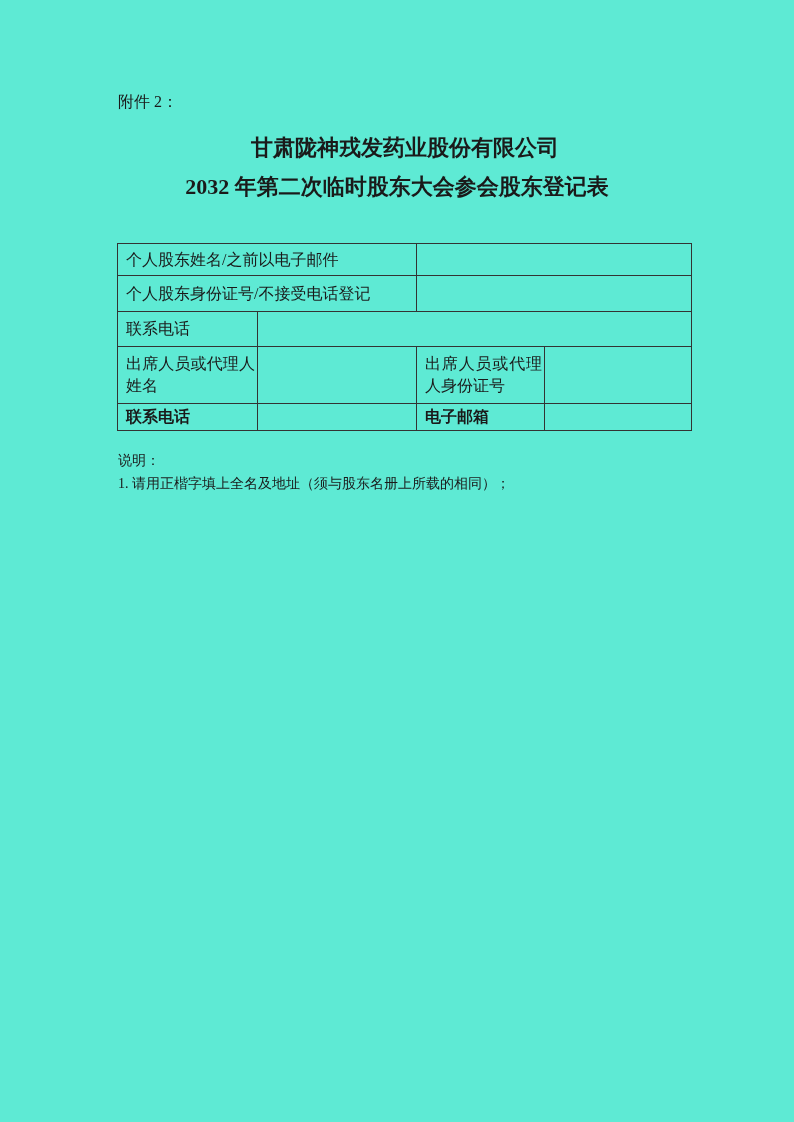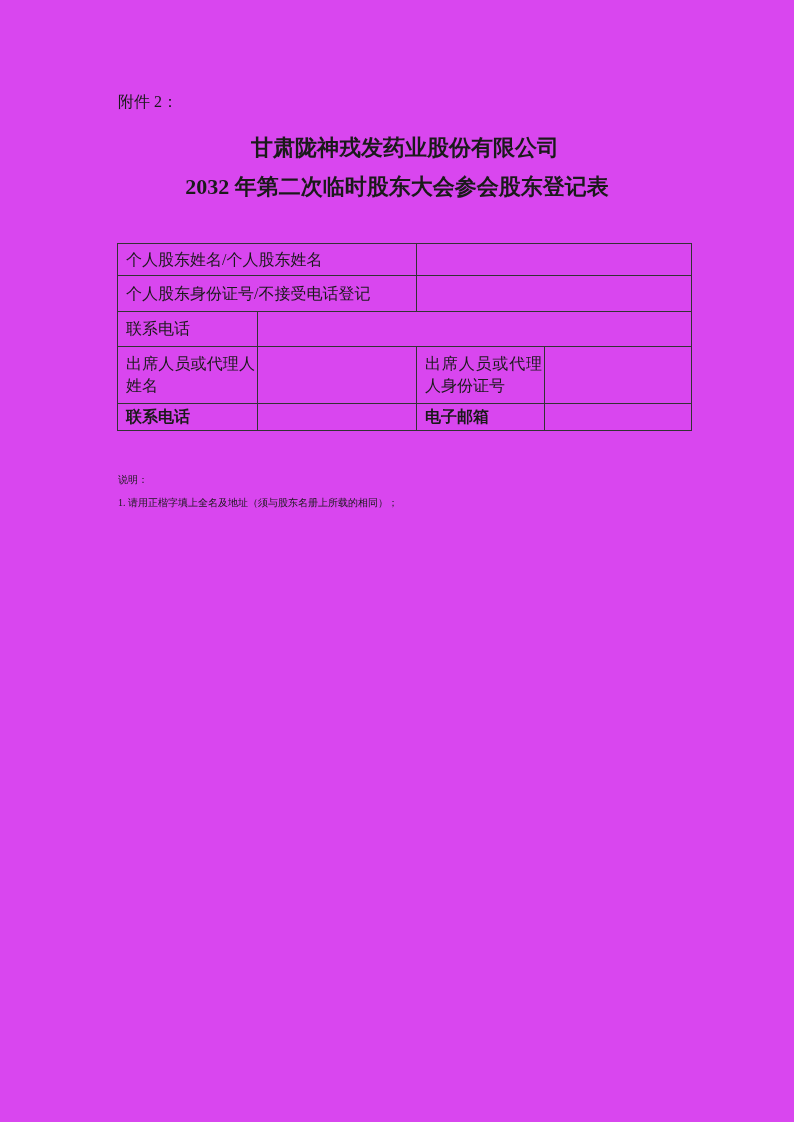--- a/index.html
+++ b/index.html
@@ -5,21 +5,21 @@
   * { margin: 0; padding: 0; box-sizing: border-box; }
   html, body { background: #ffffff; }
   body {
     font-family: "Liberation Serif", "DejaVu Serif", serif;
     color: #1a1a1a;
   }
   .page {
     position: relative;
     width: 794px;
     height: 1122px;
-    background: #d946ef;
+    background: #5eead4;
     overflow: hidden;
   }
   .attachment {
     position: absolute;
     left: 118px;
     top: 92px;
     font-size: 16px;
     line-height: 20px;
   }
   .title1 {
@@ -73,23 +73,23 @@
   }
   td.wrap-r {
     padding-right: 6px;
     line-height: 29px;
     text-align: justify;
     text-justify: inter-character;
   }
   .notes {
     position: absolute;
     left: 118px;
-    top: 468px;
+    top: 449px;
     width: 620px;
-    font-size: 10px;
+    font-size: 14px;
     line-height: 23px;
   }
   .notes .note-item {
     white-space: pre-line;
   }
 </style>
 </head>
 <body>
 
 <div class="page">
@@ -102,21 +102,21 @@
 
   <table class="reg-table">
     <colgroup>
       <col style="width:140px">
       <col style="width:159px">
       <col style="width:128px">
       <col style="width:147px">
     </colgroup>
     <tbody>
       <tr class="r1">
-        <td colspan="2">个人股东姓名/个人股东姓名</td>
+        <td colspan="2">个人股东姓名/之前以电子邮件</td>
         <td colspan="2"></td>
       </tr>
       <tr class="r2">
         <td colspan="2">个人股东身份证号/不接受电话登记</td>
         <td colspan="2"></td>
       </tr>
       <tr class="r4">
         <td>联系电话</td>
         <td colspan="3"></td>
       </tr>

